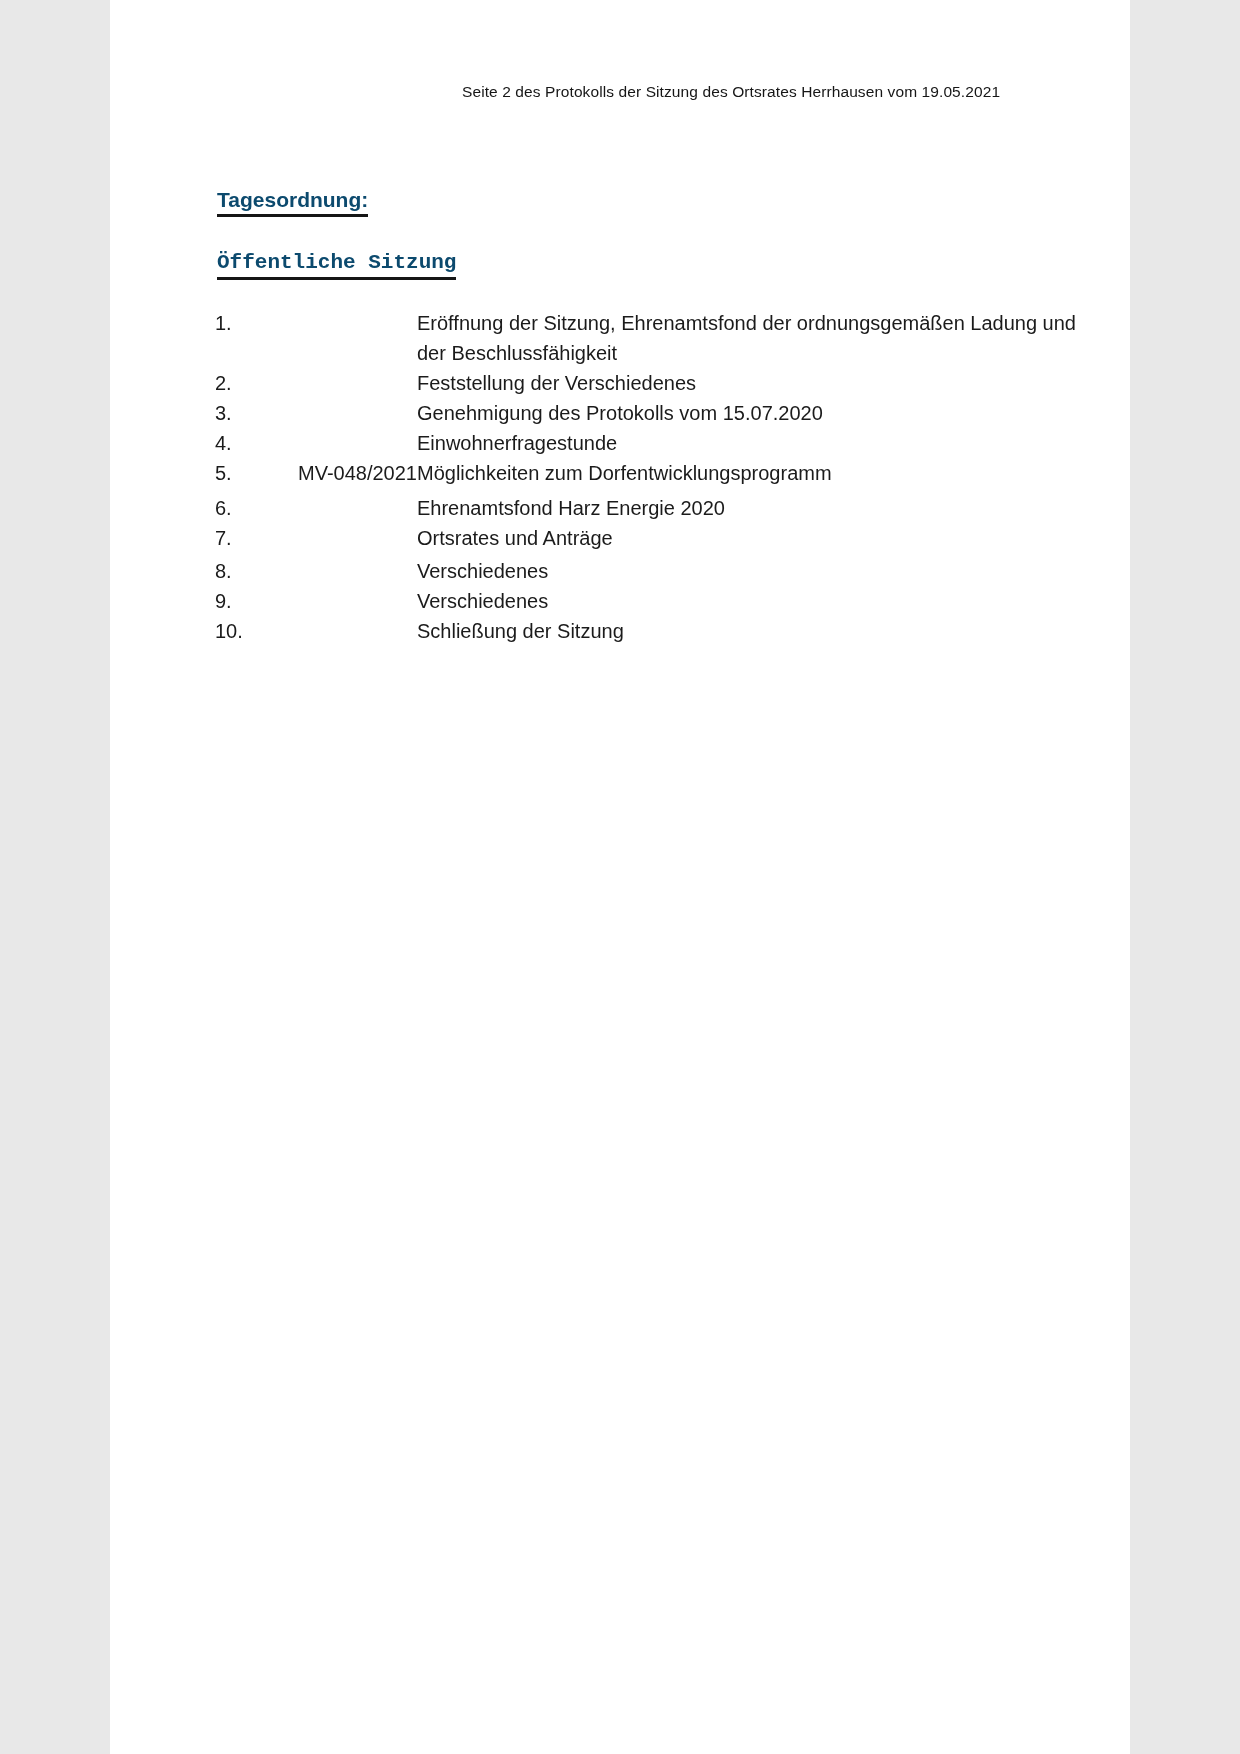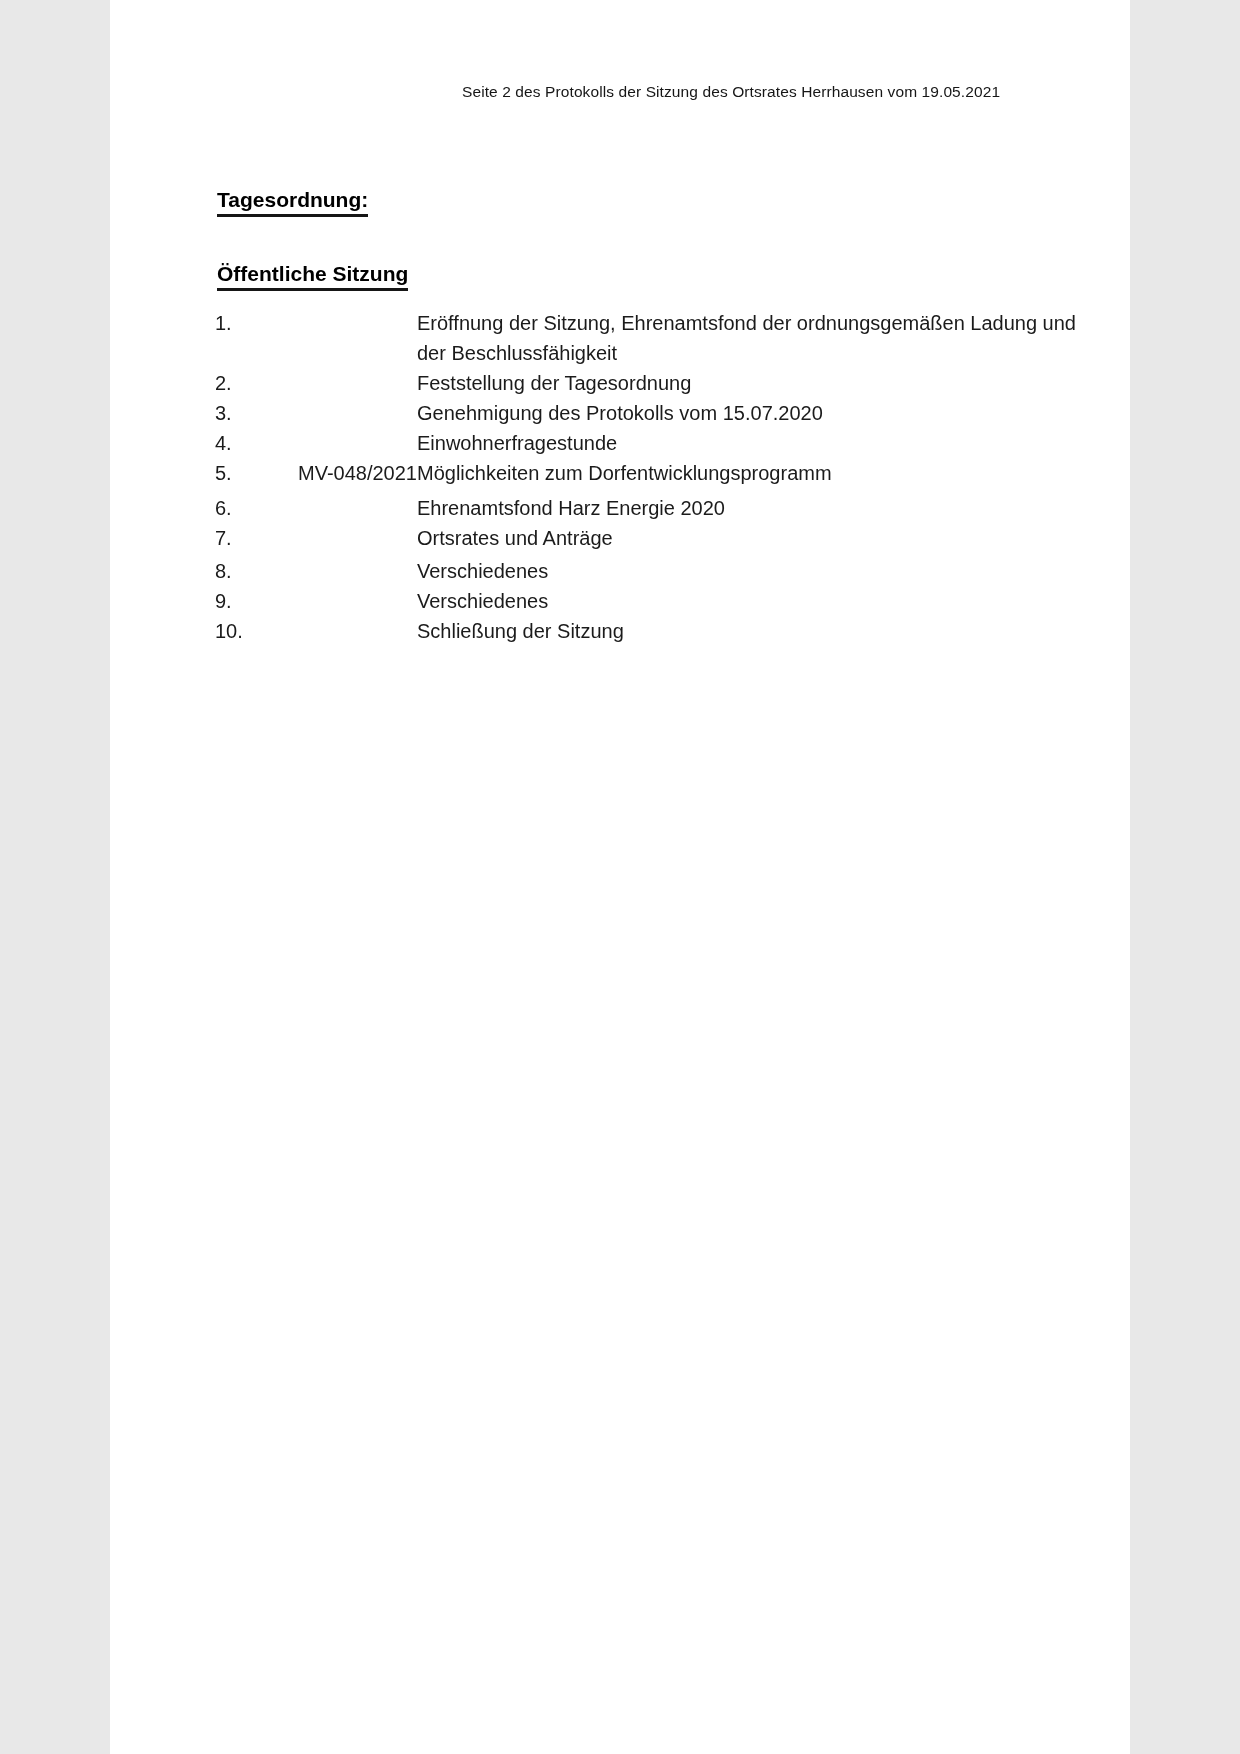--- a/index.html
+++ b/index.html
@@ -19,29 +19,29 @@
     line-height:1.2;
     letter-spacing:0.1px;
     color:#161616;
   }
   .heading{
     position:absolute;
     left:107px;
     font-size:21px;
     font-weight:bold;
     line-height:1.15;
-    color:#000000;
+    color:#0c4a6e;
   }
   .heading .underlined{
     display:inline-block;
     padding-bottom:2px;
     border-bottom:3px solid #161616;
   }
   .heading-agenda{top:188px;}
-  .heading-session{top:262px;}
+  .heading-session{top:251px;font-family:Liberation Mono, monospace;}
   .agenda{
     position:absolute;
     top:308px;left:105px;
     width:910px;
   }
   .agenda-row{
     display:grid;
     grid-template-columns:65px 137px 680px;
     font-size:20px;
     line-height:30px;
@@ -75,21 +75,21 @@
   <div class="agenda" id="agenda-list">
       <div class="agenda-row">
       <span class="agenda-num">1.</span>
       <span class="agenda-ref"></span>
       <span class="agenda-text">Eröffnung der Sitzung, Ehrenamtsfond der ordnungsgemäßen Ladung und
 der Beschlussfähigkeit</span>
     </div>
       <div class="agenda-row">
       <span class="agenda-num">2.</span>
       <span class="agenda-ref"></span>
-      <span class="agenda-text">Feststellung der Tagesordnung</span>
+      <span class="agenda-text">Feststellung der Verschiedenes</span>
     </div>
       <div class="agenda-row">
       <span class="agenda-num">3.</span>
       <span class="agenda-ref"></span>
       <span class="agenda-text">Genehmigung des Protokolls vom 15.07.2020</span>
     </div>
       <div class="agenda-row">
       <span class="agenda-num">4.</span>
       <span class="agenda-ref"></span>
       <span class="agenda-text">Einwohnerfragestunde</span>

